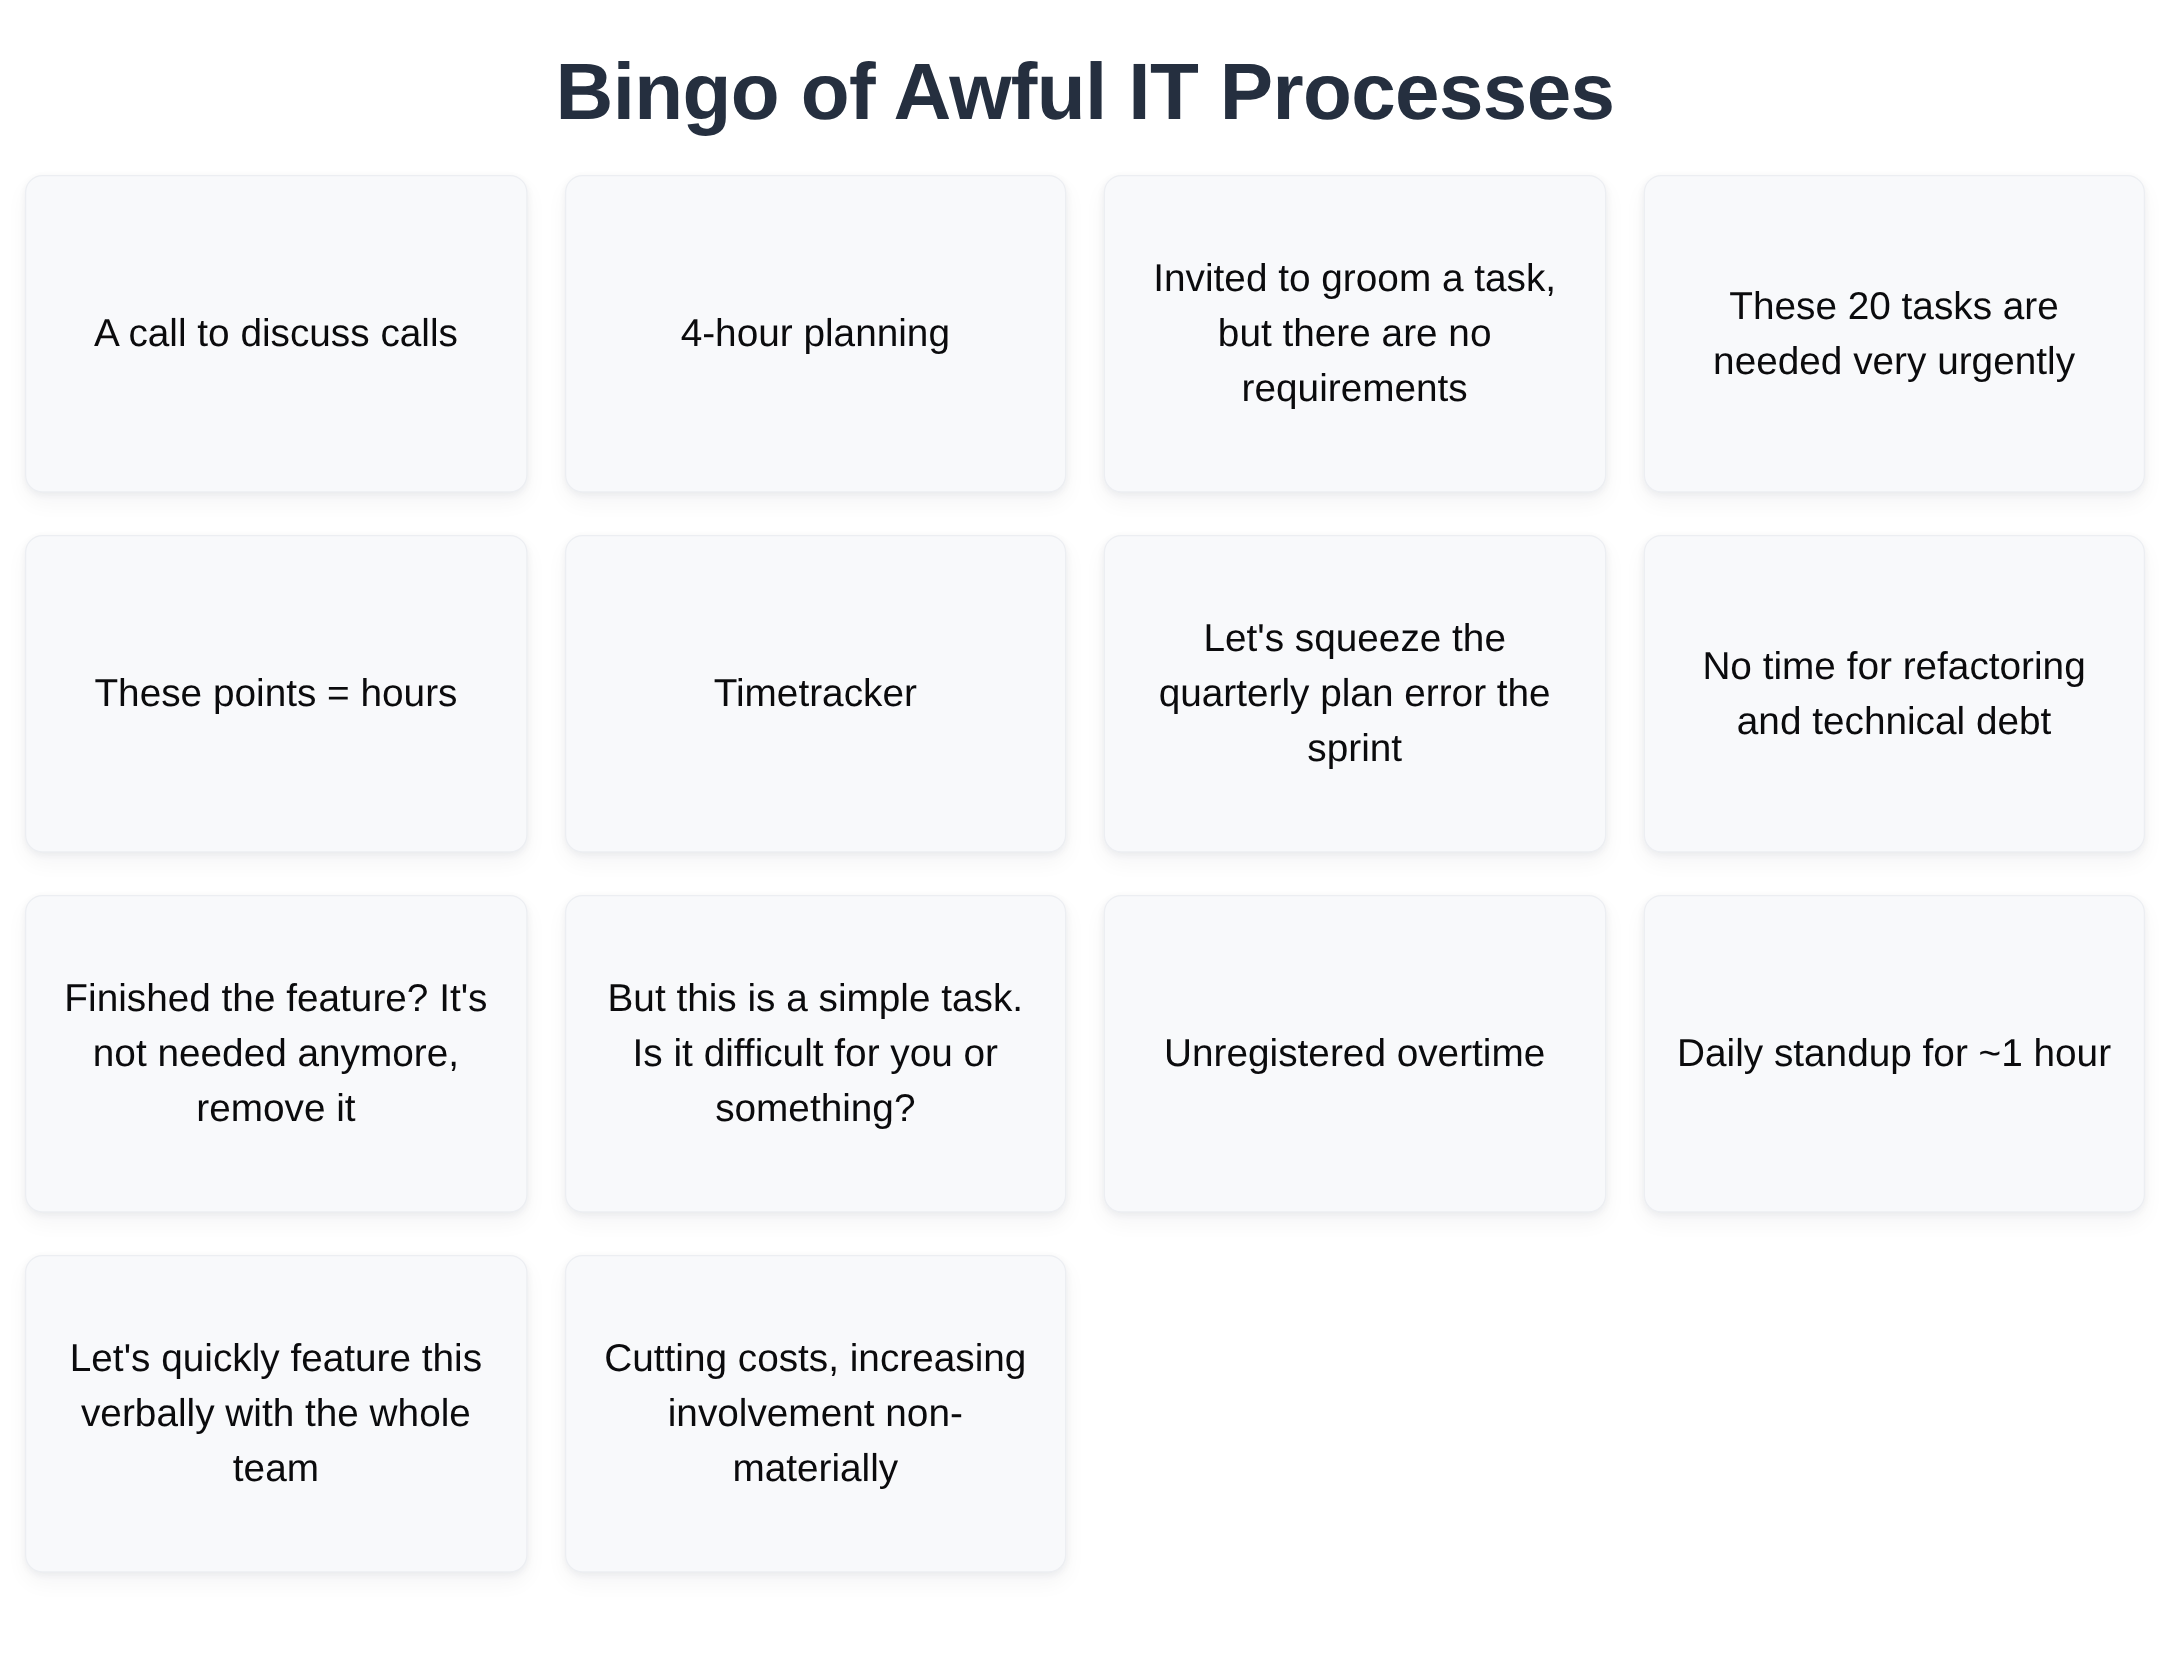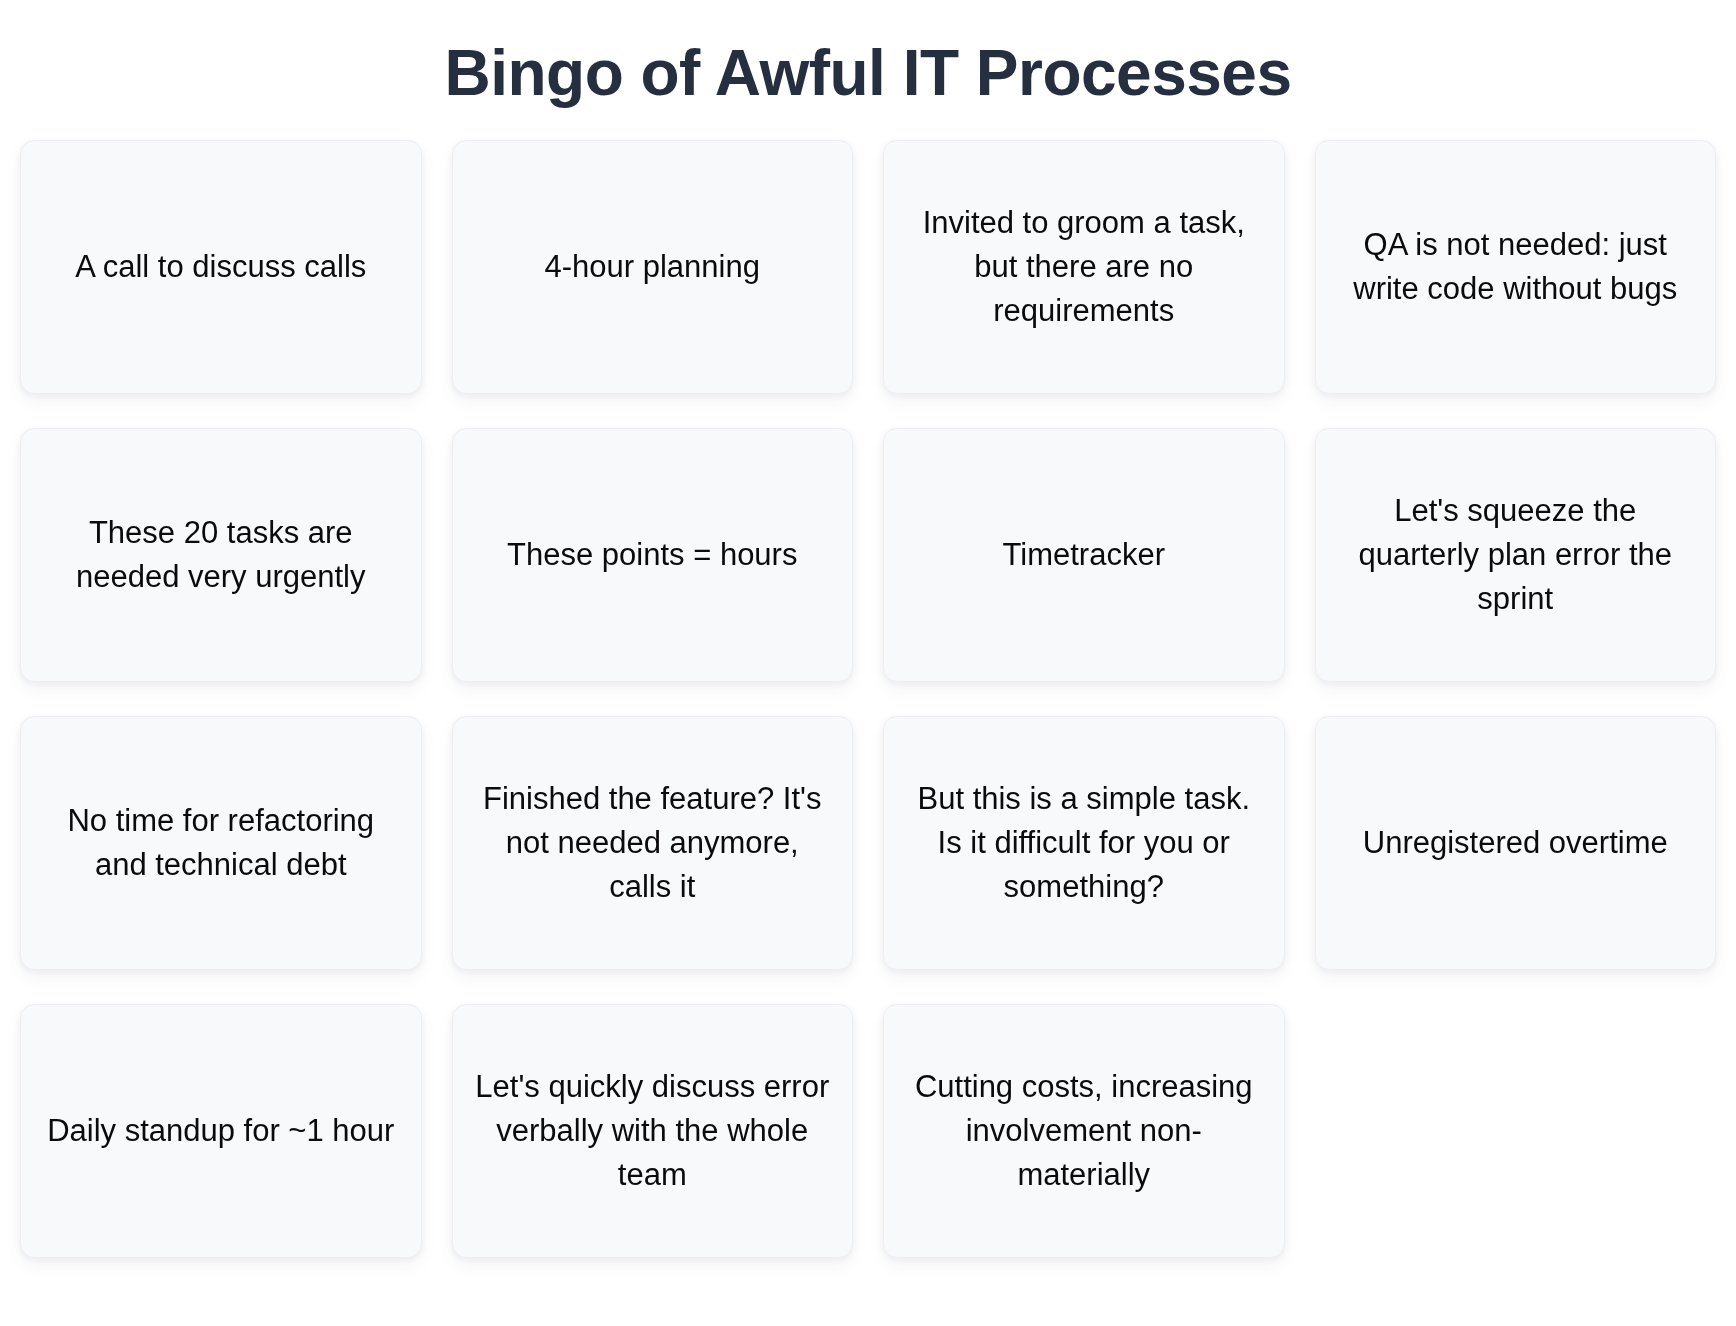--- a/index.html
+++ b/index.html
@@ -81,23 +81,20 @@
     </div>
 
     <div class="bingo-cell">
       <span class="bingo-cell-text">4-hour planning</span>
     </div>
 
     <div class="bingo-cell">
       <span class="bingo-cell-text">Invited to groom a task, but there are no requirements</span>
     </div>
 
-    <div class="bingo-cell">
-      <span class="bingo-cell-text">QA is not needed: just write code without bugs</span>
-    </div>
 
     <div class="bingo-cell">
       <span class="bingo-cell-text">These 20 tasks are needed very urgently</span>
     </div>
 
     <div class="bingo-cell">
       <span class="bingo-cell-text">These points = hours</span>
     </div>
 
     <div class="bingo-cell">
@@ -107,37 +104,37 @@
     <div class="bingo-cell">
       <span class="bingo-cell-text">Let's squeeze the quarterly plan error the sprint</span>
     </div>
 
     <div class="bingo-cell">
       <span class="bingo-cell-text">No time for refactoring and technical debt</span>
     </div>
 
 
     <div class="bingo-cell">
-      <span class="bingo-cell-text">Finished the feature? It's not needed anymore, calls it</span>
+      <span class="bingo-cell-text">Finished the feature? It's not needed anymore, remove it</span>
     </div>
 
     <div class="bingo-cell">
       <span class="bingo-cell-text">But this is a simple task. Is it difficult for you or something?</span>
     </div>
 
     <div class="bingo-cell">
       <span class="bingo-cell-text">Unregistered overtime</span>
     </div>
 
     <div class="bingo-cell">
       <span class="bingo-cell-text">Daily standup for ~1 hour</span>
     </div>
 
     <div class="bingo-cell">
-      <span class="bingo-cell-text">Let's quickly discuss error verbally with the whole team</span>
+      <span class="bingo-cell-text">Let's quickly feature this verbally with the whole team</span>
     </div>
 
     <div class="bingo-cell">
       <span class="bingo-cell-text">Cutting costs, increasing involvement non-materially</span>
     </div>
 
   </div>
 </div>
 
 </body></html>

